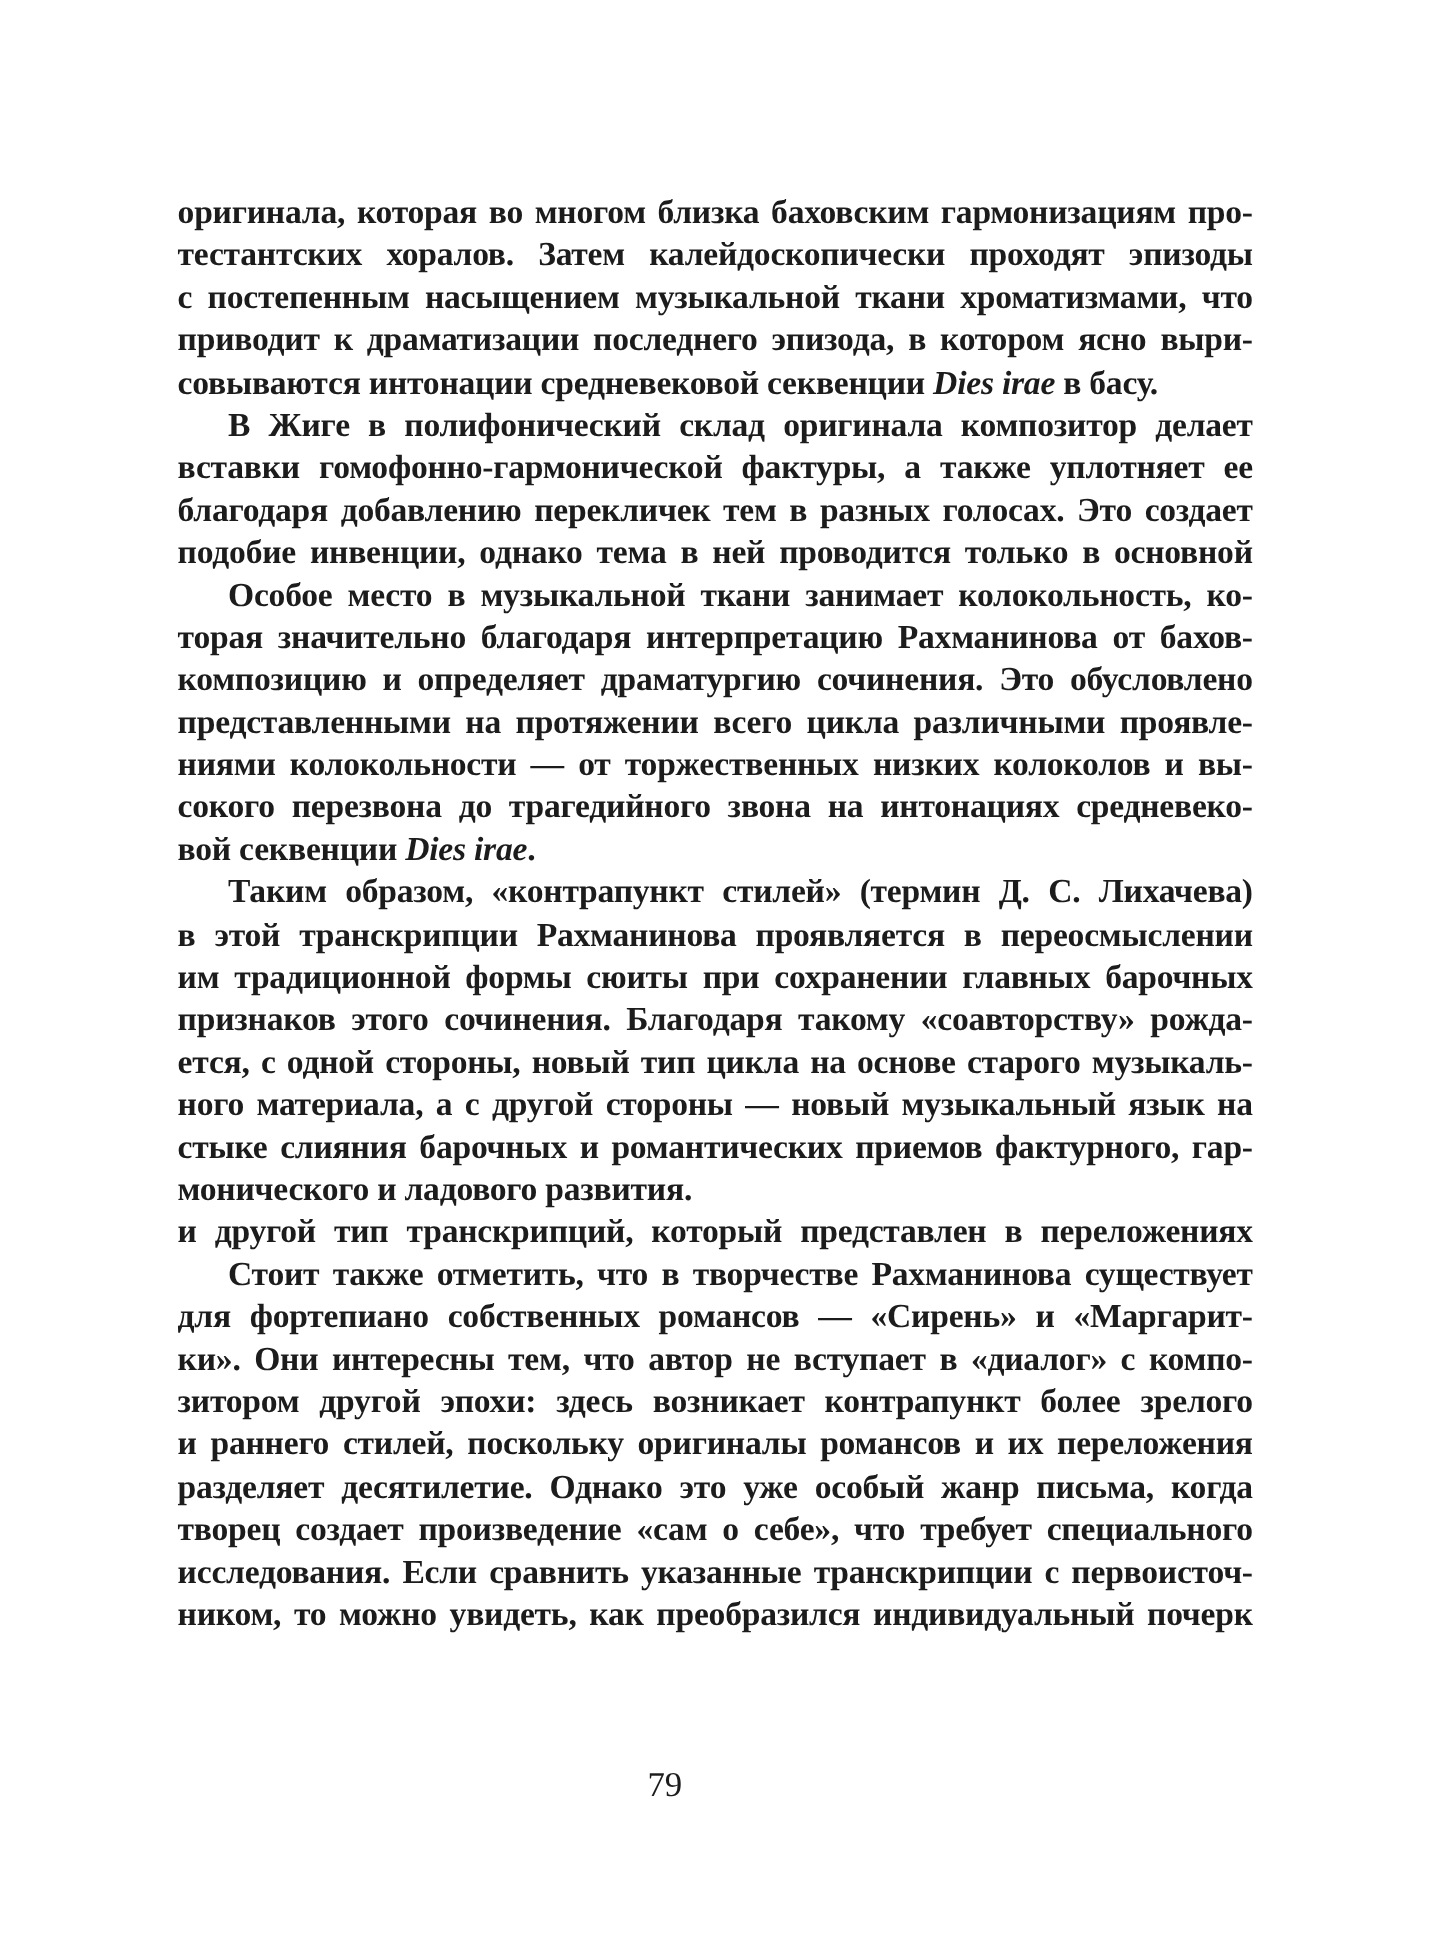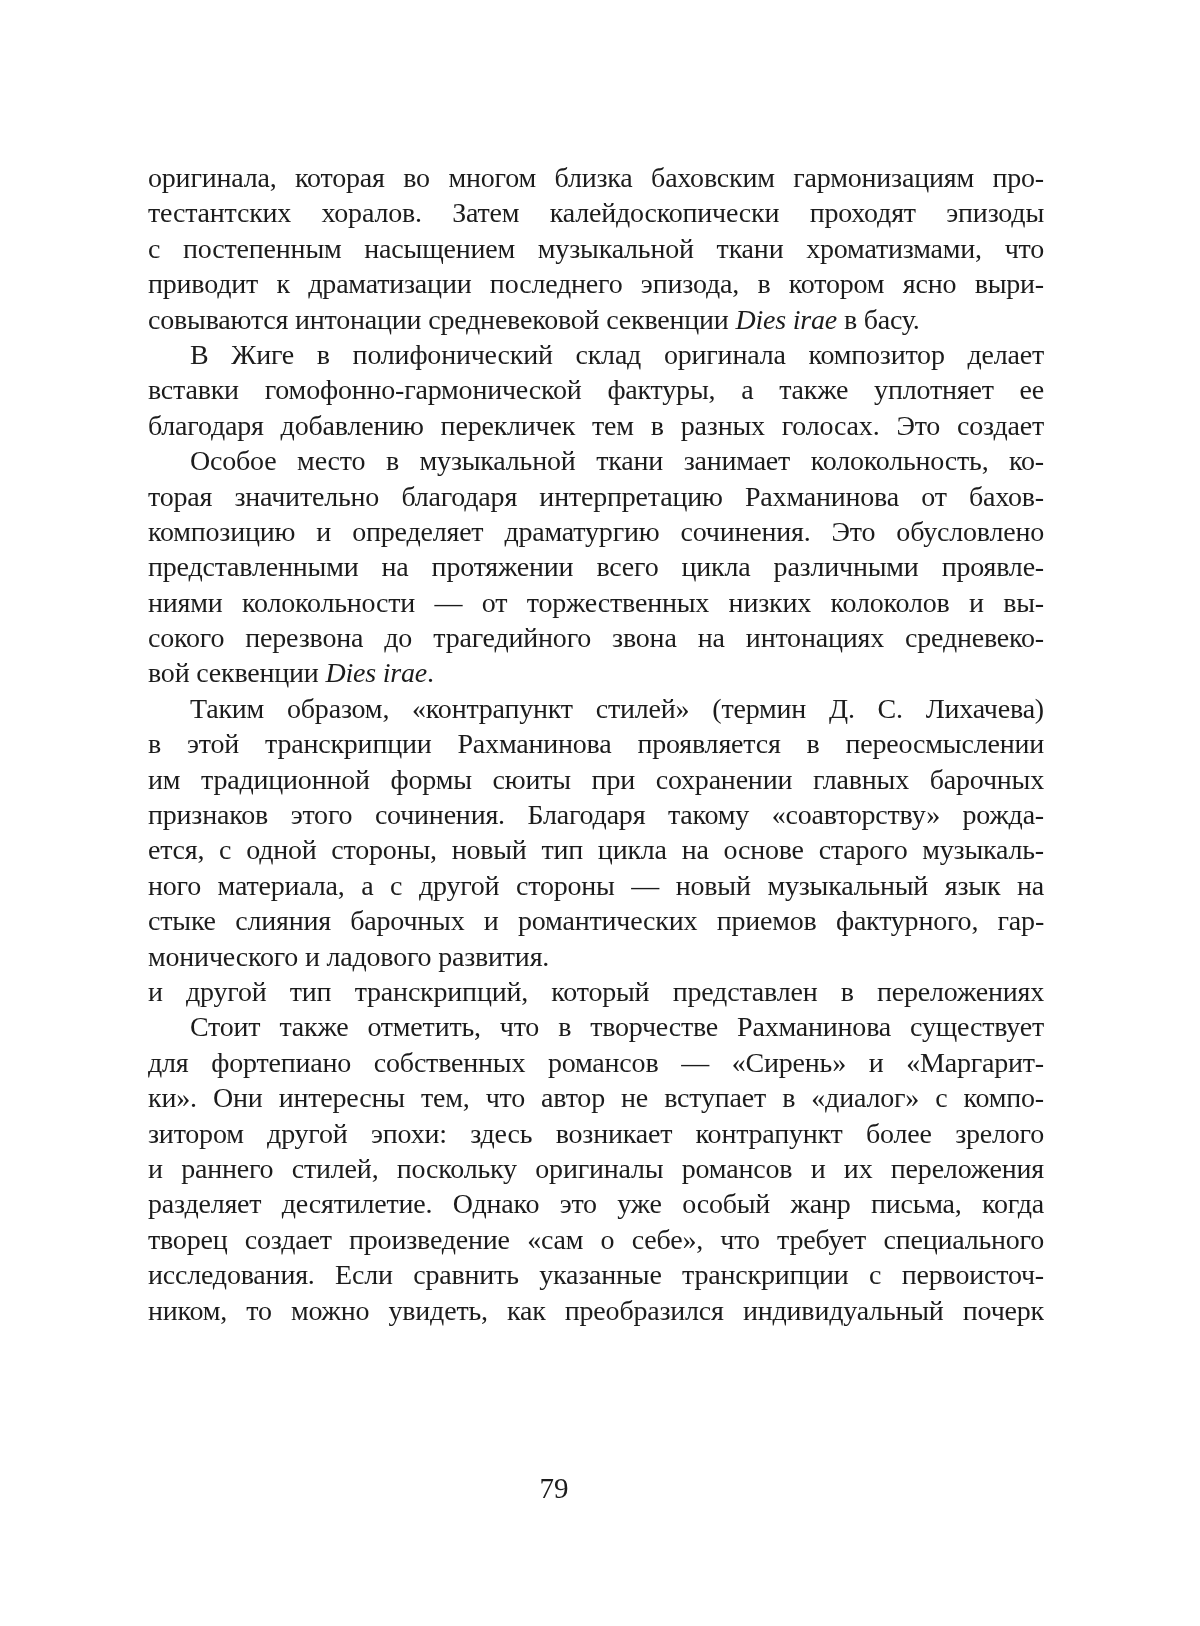--- a/index.html
+++ b/index.html
@@ -24,20 +24,21 @@
     line-height: 35.4px;
     letter-spacing: -0.2px;
     color: #1c1c1c;
   }
   .paragraph { margin: 0; padding: 0; }
   .line {
     height: 35.4px;
     overflow: hidden;
     text-align: justify;
     text-align-last: justify;
+    font-weight: bold;
   }
   .line.endline {
     text-align: center;
     text-align-last: left;
   }
   .line.indent { text-indent: 42px; }
   .line i { font-style: italic; }
   .page-number {
     position: absolute;
     left: 0;
@@ -57,20 +58,21 @@
         <div class="line">оригинала, которая во многом близка баховским гармонизациям про-</div>
         <div class="line">тестантских хоралов. Затем калейдоскопически проходят эпизоды</div>
         <div class="line">с постепенным насыщением музыкальной ткани хроматизмами, что</div>
         <div class="line">приводит к драматизации последнего эпизода, в котором ясно выри-</div>
         <div class="line endline">совываются интонации средневековой секвенции <i>Dies irae</i> в басу.</div>
       </div>
       <div class="paragraph">
         <div class="line indent">В Жиге в полифонический склад оригинала композитор делает</div>
         <div class="line">вставки гомофонно-гармонической фактуры, а также уплотняет ее</div>
         <div class="line">благодаря добавлению перекличек тем в разных голосах. Это создает</div>
+        <div class="line">подобие инвенции, однако тема в ней проводится только в основной</div>
       </div>
       <div class="paragraph">
         <div class="line indent">Особое место в музыкальной ткани занимает колокольность, ко-</div>
         <div class="line">торая значительно благодаря интерпретацию Рахманинова от бахов-</div>
         <div class="line">композицию и определяет драматургию сочинения. Это обусловлено</div>
         <div class="line">представленными на протяжении всего цикла различными проявле-</div>
         <div class="line">ниями колокольности — от торжественных низких колоколов и вы-</div>
         <div class="line">сокого перезвона до трагедийного звона на интонациях средневеко-</div>
         <div class="line endline">вой секвенции <i>Dies irae</i>.</div>
       </div>

